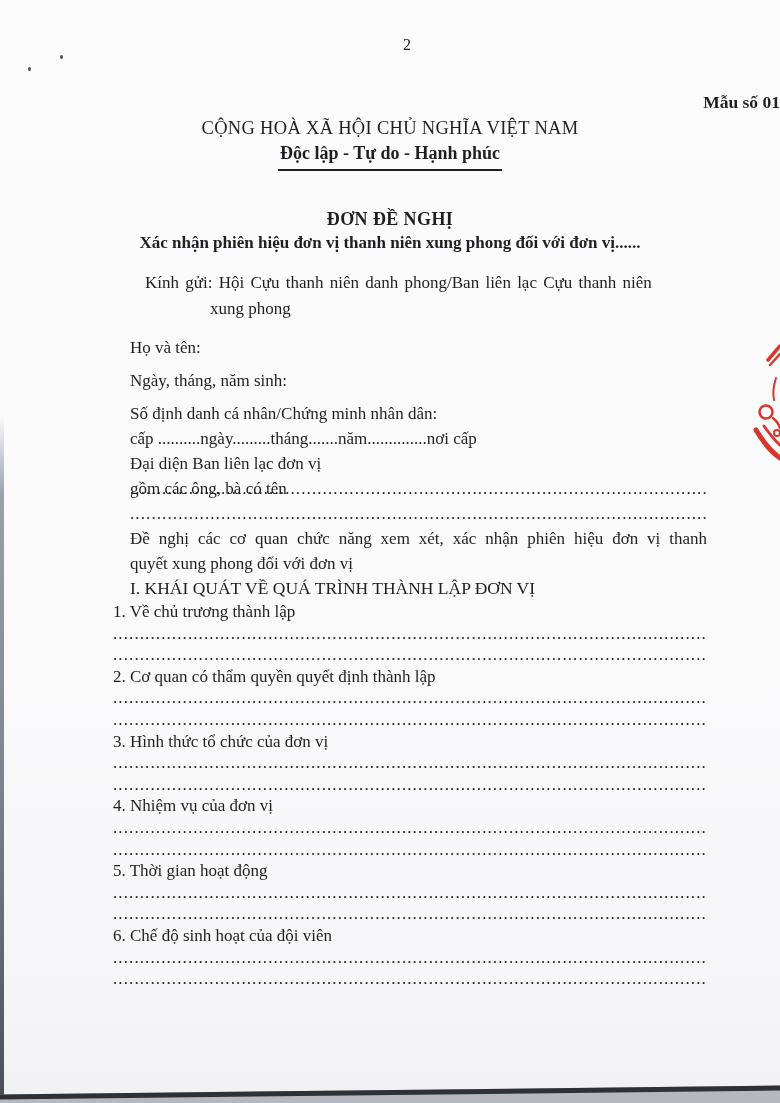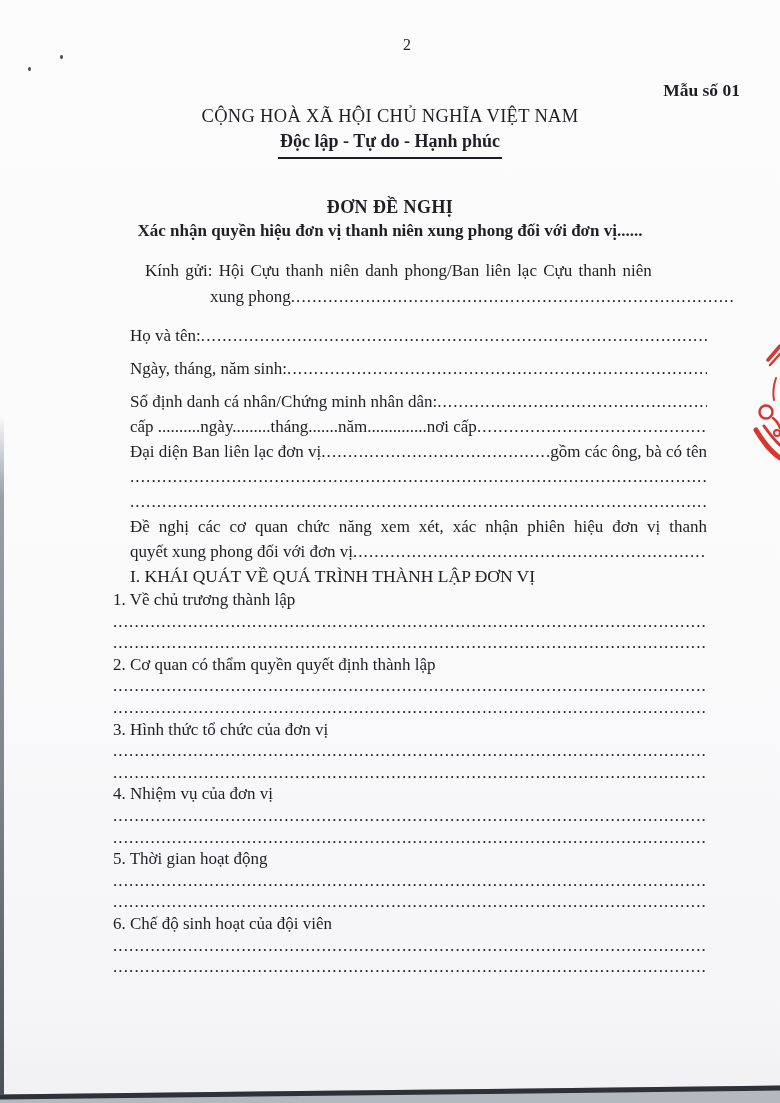--- a/index.html
+++ b/index.html
@@ -29,39 +29,39 @@
   .speck { position: absolute; width: 3px; height: 4px; background: #4a4a50; border-radius: 50%; }
   .speck.s1 { left: 28px; top: 67px; }
   .speck.s2 { left: 60px; top: 55px; }
 
   
   .stamp { position: absolute; right: 0; top: 338px; width: 40px; height: 145px; overflow: hidden; }
 
   
   .content { position: absolute; left: 0; top: 0; width: 780px; }
   .page-number { margin-top: 36px; text-align: center; font-size: 16px; text-indent: 34px; }
-  .form-no { margin-top: 26px; padding-right: 40px; text-align: right; font-weight: bold; font-size: 17.5px; }
+  .form-no { margin-top: 38px; text-align: right; font-weight: bold; font-size: 17.5px; }
   .nat-header { margin-top: 5px; text-align: center; }
   .nat1 { font-weight: normal; font-size: 18.5px; letter-spacing: 0.3px; }
   .nat2 {
     display: inline-block; margin-top: 4px; font-weight: bold; font-size: 18px;
     border-bottom: 2px solid #1f1f23; padding: 0 2px 5px 2px;
   }
   .doc-title { margin-top: 38px; text-align: center; }
   .t1 { font-weight: bold; font-size: 18px; letter-spacing: 0.4px; }
   .t2 { margin-top: 3px; font-weight: bold; font-size: 17px; }
   .recipient { margin: 20px 45px 0 113px; font-size: 17px; }
   .r1 { padding-left: 32px; word-spacing: 2px; white-space: nowrap; }
   .r2 { padding-left: 97px; margin-top: 6px; }
 
   .bodycol { margin: 16px 73px 0 113px; font-size: 17px; }
   .bline { height: 25px; line-height: 25px; margin-left: 17px; }
   .mb8 { margin-bottom: 8px; }
   .sline { height: 21.6px; line-height: 21.6px; }
-  .flexline { display: flex; align-items: flex-start; white-space: nowrap; }
+  .flexline { display: flex; align-items: flex-start; white-space: nowrap; flex-direction: column; }
   .fill { flex: 1 1 0; overflow: hidden; white-space: nowrap; min-width: 0; }
   .post { flex: 0 0 auto; }
   .dots { letter-spacing: 1.1px; }
   .dotline { overflow: hidden; white-space: nowrap; letter-spacing: 1.1px; }
   .justline { text-align: justify; text-align-last: justify; }
   .heading { font-weight: normal; font-size: 17.5px; }
 </style>
 </head>
 <body>
 
@@ -73,21 +73,21 @@
 
     <div class="form-no">Mẫu số 01</div>
 
     <div class="nat-header">
       <div class="nat1">CỘNG HOÀ XÃ HỘI CHỦ NGHĨA VIỆT NAM</div>
       <div><span class="nat2">Độc lập - Tự do - Hạnh phúc</span></div>
     </div>
 
     <div class="doc-title">
       <div class="t1">ĐƠN ĐỀ NGHỊ</div>
-      <div class="t2">Xác nhận quyền hiệu đơn vị thanh niên xung phong đối với đơn vị......</div>
+      <div class="t2">Xác nhận phiên hiệu đơn vị thanh niên xung phong đối với đơn vị......</div>
     </div>
 
     <div class="recipient">
       <div class="r1">Kính gửi: Hội Cựu thanh niên danh phong/Ban liên lạc Cựu thanh niên</div>
       <div class="r2 flexline">
         <span>xung phong</span>
         <span class="fill dots">..............................................................................................................................................................................................................................</span>
       </div>
     </div>
 

